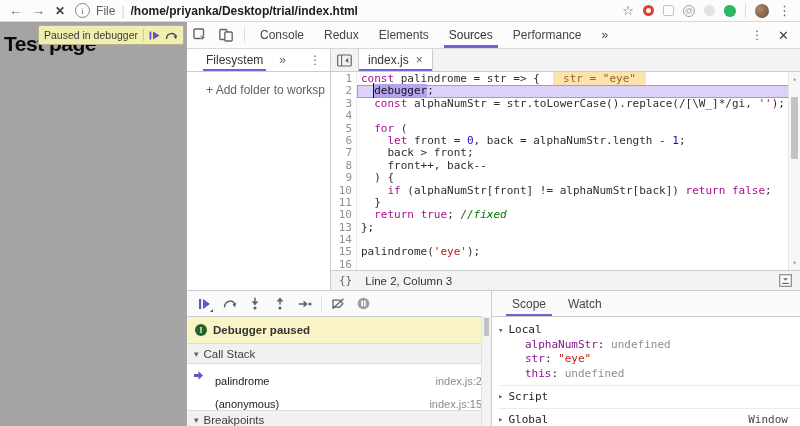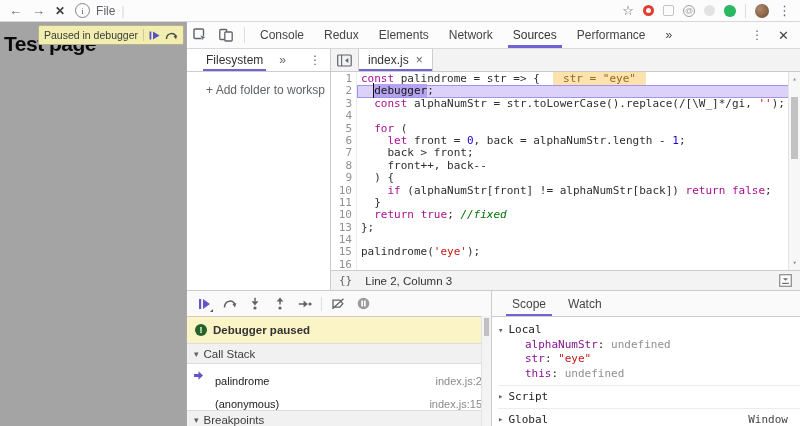--- a/index.html
+++ b/index.html
@@ -139,20 +139,21 @@
 <body>
 
 <div class="browser-top">
   <span class="nav-glyph">←</span>
   <span class="nav-glyph">→</span>
   <span class="stop-glyph">✕</span>
   <div class="addr">
     <span class="info-badge">i</span>
     <span>File</span>
     <span class="addr-sep">|</span>
+    <span class="url-path">/home/priyanka/Desktop/trial/index.html</span>
   </div>
   <div class="top-icons">
     <span class="icon-star">☆</span>
     <span class="icon-ring"></span>
     <span class="icon-sq"></span>
     <span class="icon-at">@</span>
     <span class="icon-dim"></span>
     <span class="icon-ever"></span>
     <span class="top-sep"></span>
     <span class="icon-avatar"></span>
@@ -193,21 +194,20 @@
       <svg width="14" height="14" viewBox="0 0 14 14">
           <rect x="0.8" y="1.5" width="7" height="10" rx="1" fill="none" stroke="#5f6368" stroke-width="1.3"></rect>
           <rect x="5.8" y="4" width="7.4" height="9" rx="1" fill="#fcfcfc" stroke="#5f6368" stroke-width="1.3"></rect>
         </svg>
     </span>
     <span class="tb-sep"></span>
     <div class="dt-tabs">
         <div class="dt-tab">Console</div>
         <div class="dt-tab">Redux</div>
         <div class="dt-tab">Elements</div>
-        <div class="dt-tab">Network</div>
         <div class="dt-tab active">Sources</div>
         <div class="dt-tab">Performance</div>
         <div class="dt-tab">»</div>
       </div>
     <div class="dt-right">
       <span>⋮</span>
       <span class="x">✕</span>
     </div>
   </div>
 

